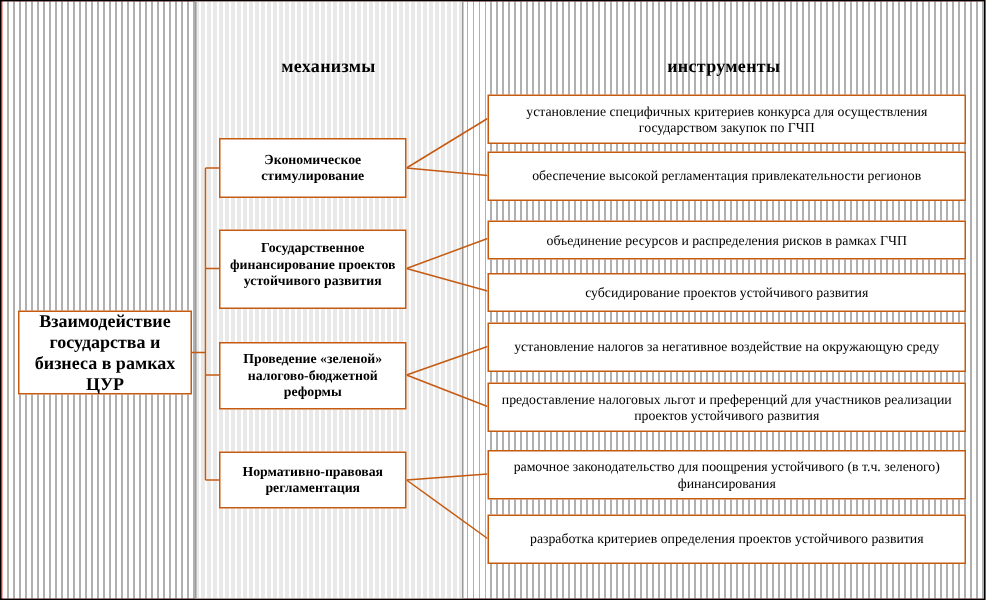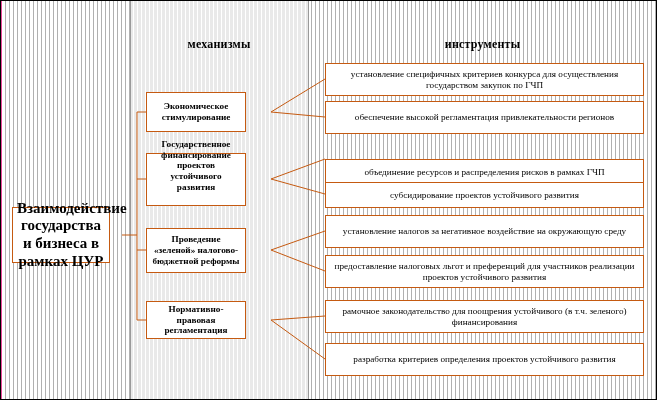--- a/index.html
+++ b/index.html
@@ -12,21 +12,21 @@
     background: #ffffff;
     font-family: "Liberation Serif", serif;
     overflow: hidden;
   }
   #canvas {
     position: relative;
     width: 657px;
     height: 400px;
     box-sizing: border-box;
     border: 1px solid #000000;
-    background: #ec4899;
+    background: #fca5a5;
     overflow: hidden;
   }
   
   .hatch {
     position: absolute;
     top: 0;
     bottom: 0;
     background-image: repeating-linear-gradient(
       90deg,
       #ffffff 0px,
@@ -83,45 +83,45 @@
     align-items: center;
     justify-content: center;
     padding: 12px 4px;
   }
   .box span { display: block; width: 100%; }
 
   
   #root-box {
     left: 11px;
     top: 206px;
-    width: 98px;
+    width: 116px;
     height: 56px;
-    font-size: 15px;
+    font-size: 12px;
     font-weight: bold;
   }
 
   
   .mech {
     left: 145px;
-    width: 100px;
+    width: 125px;
     font-weight: bold;
   }
   #mech-0 { top: 91px;  height: 40px; }
   #mech-1 { top: 152px; height: 53px; align-items: flex-end; }
   #mech-2 { top: 227px; height: 45px; }
   #mech-3 { top: 300px; height: 38px; }
 
   
   .instr {
     left: 324px;
     width: 319px;
   }
   #instr-0 { top: 62px;  height: 33px; }
   #instr-1 { top: 100px; height: 33px; }
-  #instr-2 { top: 146px; height: 24px; margin-top: 12px; }
+  #instr-2 { top: 146px; height: 24px; }
   #instr-3 { top: 181px; height: 24px; }
   #instr-4 { top: 214px; height: 33px; }
   #instr-5 { top: 254px; height: 33px; }
   #instr-6 { top: 299px; height: 33px; }
   #instr-7 { top: 342px; height: 33px; }
 
   svg#connectors {
     position: absolute;
     left: 0;
     top: 0;

